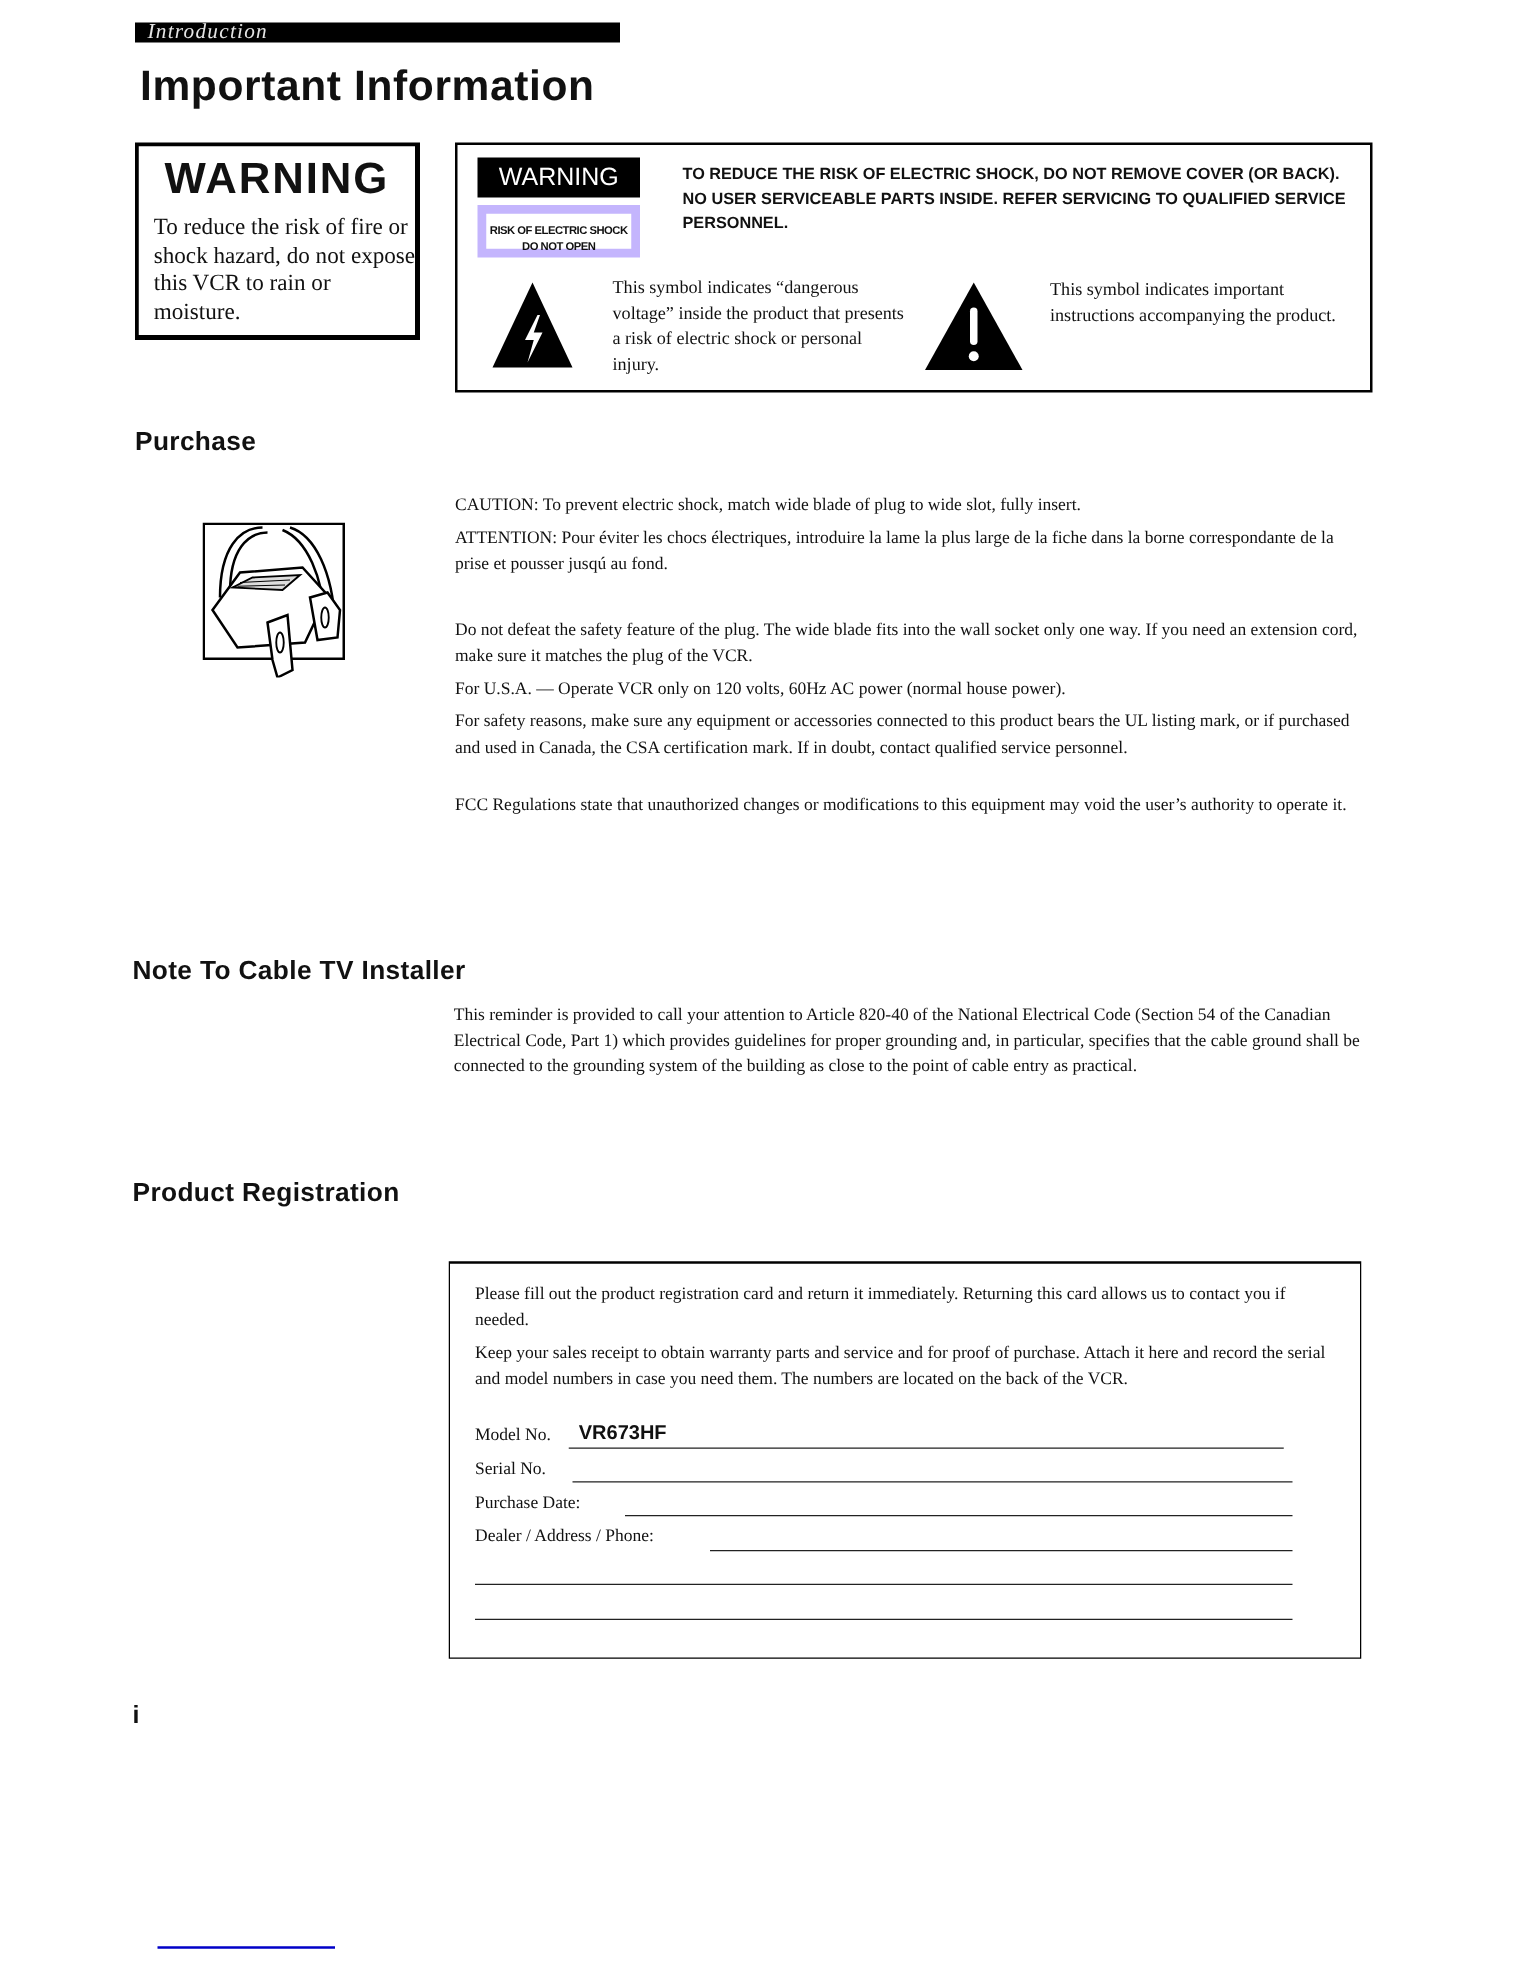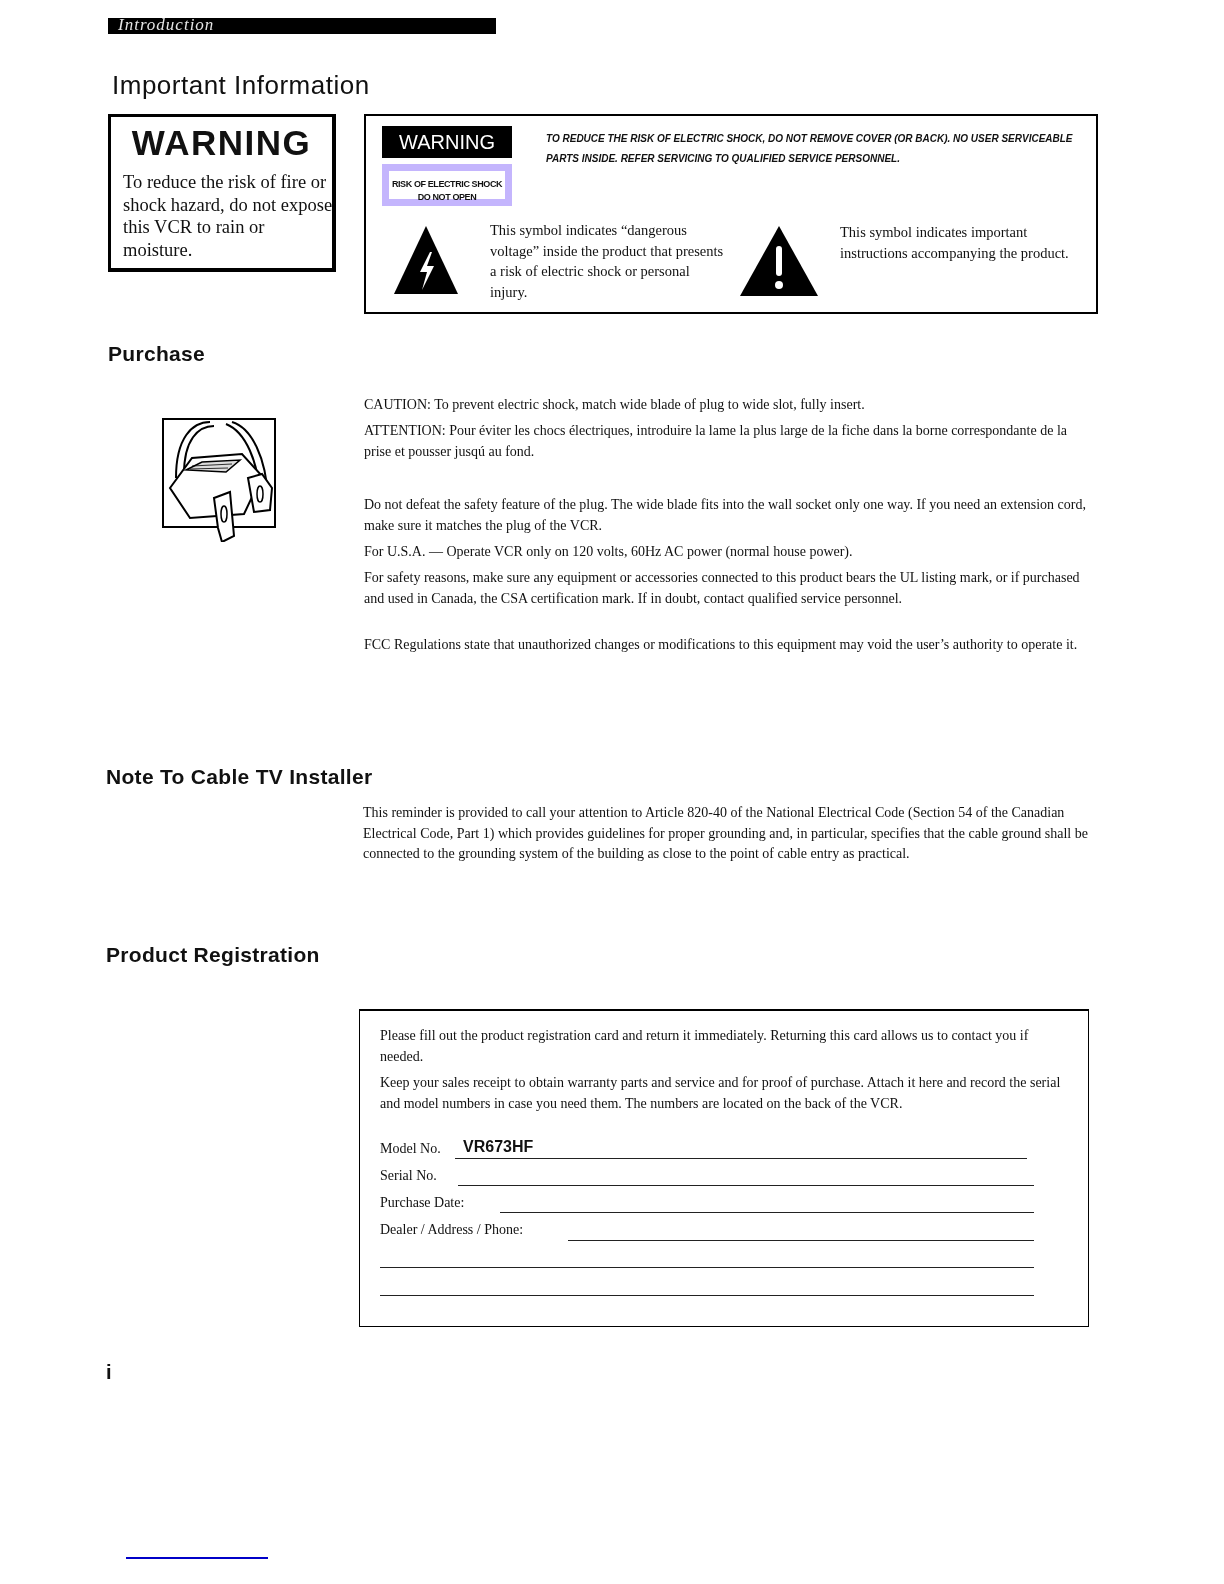--- a/index.html
+++ b/index.html
@@ -10,21 +10,21 @@
   }
   .abs { position: absolute; }
   .sans { font-family: "Liberation Sans", "DejaVu Sans", sans-serif; }
   .header-bar {
     left: 108px; top: 18px; width: 388px; height: 16px; background: #000;
     color: #e5e5e5; font-style: italic; font-size: 17px; line-height: 14px;
     overflow: hidden; padding-left: 10px; box-sizing: border-box;
     letter-spacing: 1px;
   }
   .page-title {
-    left: 112px; top: 70px; font-size: 26px; font-weight: normal; letter-spacing: 0.5px;
+    left: 112px; top: 50px; font-size: 34px; font-weight: bold; letter-spacing: 0.5px;
   }
   .warn-box-left {
     left: 108px; top: 114px; width: 228px; height: 158px;
     border: 3px solid #000; border-right-width: 4px; border-bottom-width: 4px; box-sizing: border-box;
   }
   .warn-box-left .title {
     position: absolute; left: 0; right: 0; top: 6px; text-align: center;
     font-size: 35px; font-weight: bold; letter-spacing: 1.5px;
   }
   .warn-box-left .body {
@@ -38,23 +38,22 @@
   .warn-label {
     left: 16px; top: 10px; width: 130px; height: 32px; background: #000; color: #fff;
     font-size: 20px; text-align: center; line-height: 32px;
   }
   .risk-label {
     left: 16px; top: 48px; width: 130px; height: 42px; border: 7px solid #c4b5fd;
     box-sizing: border-box; font-size: 9px; font-weight: bold; text-align: center;
     line-height: 13px; padding-top: 7px; letter-spacing: -0.4px;
   }
   .warn-caps {
-    left: 180px; top: 13px; width: 540px; font-size: 10px; font-weight: bold;
+    left: 180px; top: 13px; width: 540px; font-size: 13px; font-weight: bold;
     line-height: 19.5px;
-    font-style: italic;
   }
   .symbol-text { font-size: 14.5px; line-height: 20.5px; }
   .section-h {
     font-size: 21px; font-weight: bold; letter-spacing: 0.3px;
   }
   .p { font-size: 14px; line-height: 20.5px; }
   .reg-box {
     left: 359px; top: 1009px; width: 730px; height: 318px;
     border: 1.5px solid #000; border-top-width: 2px; box-sizing: border-box;
   }

